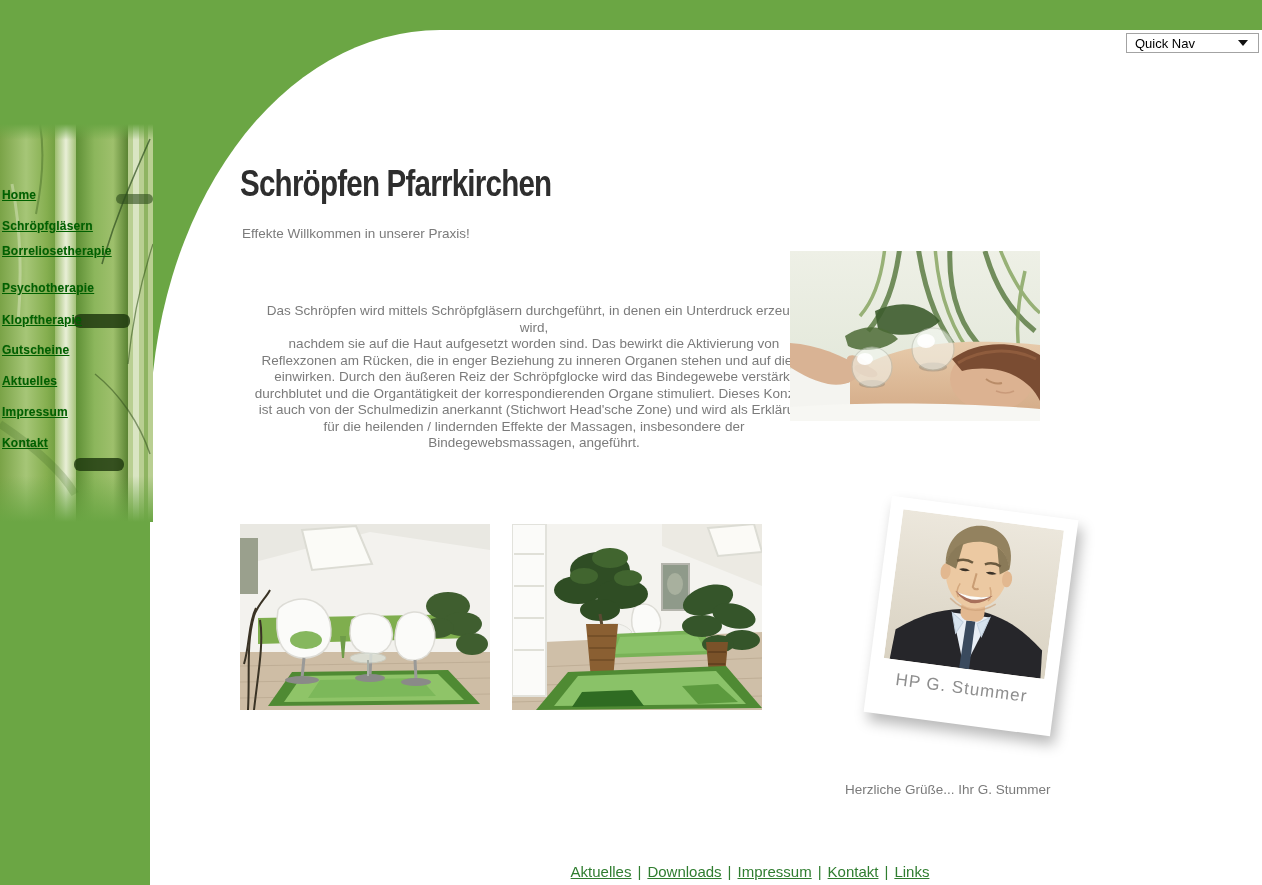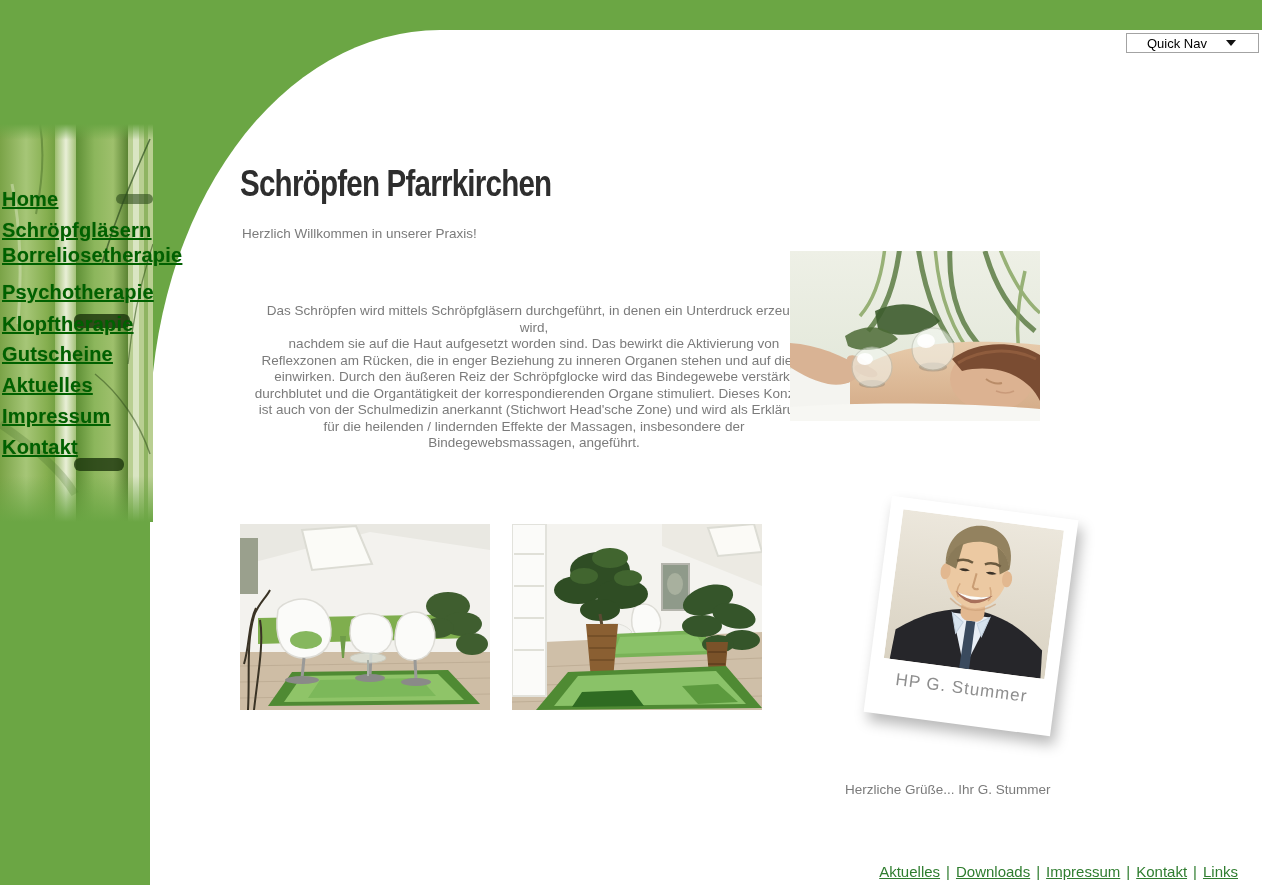--- a/index.html
+++ b/index.html
@@ -4,47 +4,47 @@
 <style>
   html,body{margin:0;padding:0;background:#fff;}
   .page{position:relative;width:1262px;height:885px;background:#6BA644;overflow:hidden;
         font-family:"Liberation Sans",sans-serif;}
   
   .sheet{position:absolute;left:150px;top:30px;width:1112px;height:855px;background:#ffffff;
          border-top-left-radius:290px 400px;}
   
   .quicknav{position:absolute;left:1126px;top:33px;width:133px;height:20px;background:#fff;
             border:1px solid #a3a3a3;display:flex;align-items:center;box-sizing:border-box;
-            padding:0 20px;cursor:default;}
+            padding:0 8px;cursor:default;}
   .quicknav .qn-label{flex:1;font-size:13px;color:#000;}
   .quicknav .qn-arrow{width:0;height:0;border-left:5px solid transparent;border-right:5px solid transparent;
             border-top:6px solid #111;margin-right:2px;}
   
   .bamboo{position:absolute;left:0;top:124px;width:153px;height:398px;}
-  .nav-link{position:absolute;left:2px;font-size:20px;font-weight:bold;color:#006100;
+  .nav-link{position:absolute;left:2px;font-size:12px;font-weight:bold;color:#006100;
             text-decoration:underline;letter-spacing:.2px;cursor:pointer;white-space:nowrap;
             text-shadow:0 0 1px rgba(0,40,0,.25);}
   
   .title{position:absolute;left:240px;top:138px;font-size:37px;font-weight:bold;color:#2e2e2e;
          letter-spacing:-1px;transform:scaleX(.8);transform-origin:left top;white-space:nowrap;}
   .gray{color:#7b7b7b;font-size:13.5px;line-height:16.5px;}
   .prewrap{white-space:pre-line;}
   .welcome{position:absolute;left:242px;top:226px;}
   .intro{position:absolute;left:242px;top:256px;width:560px;}
   .bodytext{position:absolute;left:254px;top:303px;width:560px;text-align:center;}
   .photo{position:absolute;display:block;}
   
   .polaroid{position:absolute;left:877px;top:507px;width:188px;height:218px;background:#fff;
             transform:rotate(7.5deg);box-shadow:5px 8px 14px rgba(0,0,0,.28);}
   .polaroid .pol-photo{position:absolute;left:13px;top:12px;width:162px;height:150px;display:block;}
   .pol-caption{position:absolute;left:0;right:0;top:172px;text-align:center;font-size:17px;
                color:#8e8e8e;letter-spacing:1px;}
   .greeting{position:absolute;left:845px;top:782px;text-align:center;}
   
-  .footer{position:absolute;left:260px;top:863px;width:980px;text-align:right;font-size:15px;}
+  .footer{position:absolute;left:260px;top:863px;width:980px;text-align:center;font-size:15px;}
   .footer a{color:#2f7d2f;text-decoration:underline;cursor:pointer;margin:0 2px;}
   .footer .sep{color:#2f7d2f;margin:0 4px;text-decoration:none;}
 </style>
 </head>
 <body>
 
 <div class="page">
 
   <div class="sheet"></div>
 
@@ -107,21 +107,21 @@
   <a class="nav-link" style="top:219px">Schröpfgläsern</a>
   <a class="nav-link" style="top:244px">Borreliosetherapie</a>
   <a class="nav-link" style="top:281px">Psychotherapie</a>
   <a class="nav-link" style="top:313px">Klopftherapie</a>
   <a class="nav-link" style="top:343px">Gutscheine</a>
   <a class="nav-link" style="top:374px">Aktuelles</a>
   <a class="nav-link" style="top:405px">Impressum</a>
   <a class="nav-link" style="top:436px">Kontakt</a>
 
   <h1 class="title">Schröpfen Pfarrkirchen</h1>
-  <div class="welcome gray">Herzlich Willkommen in unserer Praxis!</div>
+  <div class="welcome gray">Effekte Willkommen in unserer Praxis!</div>
   <div class="bodytext gray prewrap">Das Schröpfen wird mittels Schröpfgläsern durchgeführt, in denen ein Unterdruck erzeugt wird,
 nachdem sie auf die Haut aufgesetzt worden sind. Das bewirkt die Aktivierung von
 Reflexzonen am Rücken, die in enger Beziehung zu inneren Organen stehen und auf diese
 einwirken. Durch den äußeren Reiz der Schröpfglocke wird das Bindegewebe verstärkt
 durchblutet und die Organtätigkeit der korrespondierenden Organe stimuliert. Dieses Konzept
 ist auch von der Schulmedizin anerkannt (Stichwort Head'sche Zone) und wird als Erklärung
 für die heilenden / lindernden Effekte der Massagen, insbesondere der
 Bindegewebsmassagen, angeführt.</div>
 
   <svg class="photo" style="left:790px;top:251px" width="250" height="170" viewBox="0 0 250 170">

